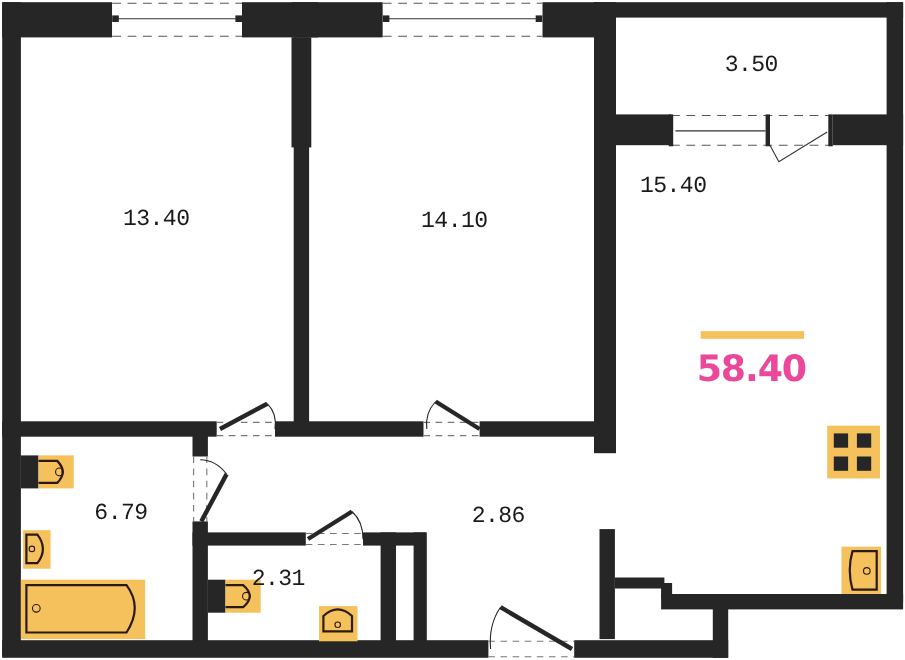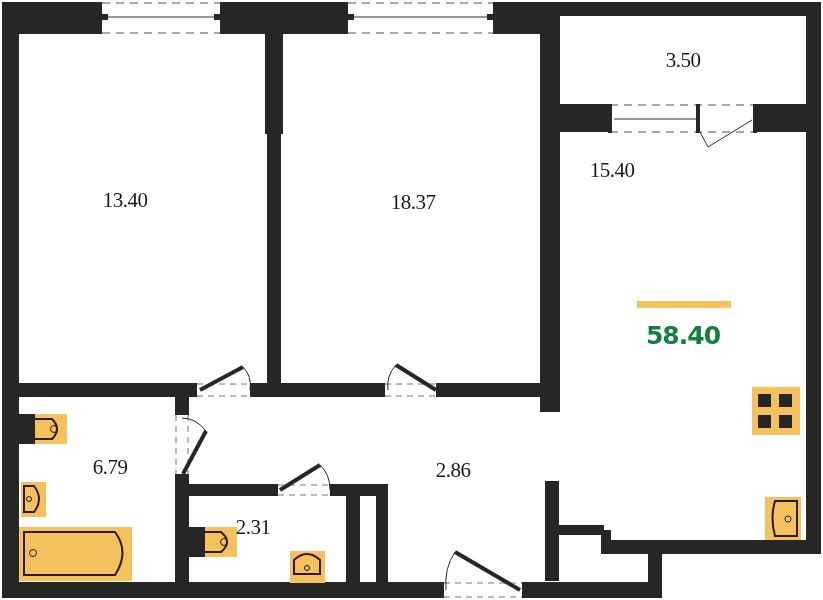--- a/index.html
+++ b/index.html
@@ -1,19 +1,19 @@
 <!DOCTYPE html>
 <html><head>
 <meta charset="utf-8">
 <style>
   html, body { margin: 0; padding: 0; background: #ffffff; }
   body { width: 823px; height: 600px; position: relative; overflow: hidden; font-family: "Liberation Sans", "DejaVu Sans", sans-serif; }
   #plan { position: absolute; left: 0; top: 0; width: 823px; height: 600px; }
-  .area-label { position: absolute; font-size: 21px; color: #1a1a1a; transform: translate(-50%, -50%); white-space: nowrap; font-family: Liberation Serif, serif; letter-spacing: -0.5px; }
-  .total-label { position: absolute; font-size: 25px; font-weight: bold; color: #15803d; transform: translate(-50%, -50%); font-family: "DejaVu Sans", sans-serif; letter-spacing: -1px; }
+  .area-label { position: absolute; font-size: 21px; color: #1a1a1a; transform: translate(-50%, -50%); white-space: nowrap; font-family: Liberation Mono, monospace; letter-spacing: -0.5px; }
+  .total-label { position: absolute; font-size: 33px; font-weight: bold; color: #ec4899; transform: translate(-50%, -50%); font-family: "DejaVu Sans", sans-serif; letter-spacing: -1px; }
   .total-bar { position: absolute; left: 637px; top: 301px; width: 94px; height: 7px; background: #f5c15c; }
 </style>
 </head>
 <body>
 
 <svg id="plan" viewBox="0 0 823 600" xmlns="http://www.w3.org/2000/svg">
   <g fill="#262626">
 
     <rect x="2" y="2" width="100" height="32"></rect>
     <rect x="220" y="2" width="128" height="32"></rect>
@@ -141,22 +141,22 @@
     <path d="M205 532 L221 532 Q233 542 221 552 L205 552" fill="none" stroke="#2b1a0e" stroke-width="2"></path>
     <circle cx="224" cy="542" r="3.5" fill="none" stroke="#2b1a0e"></circle>
   </g>
   <g>
     <rect x="290" y="551" width="35" height="32" fill="#f5c15c"></rect>
     <path d="M294 574 L294 560 Q307 548 320 560 L320 574 Z" fill="none" stroke="#2b1a0e" stroke-width="2"></path>
     <circle cx="307" cy="568" r="2.5" fill="none" stroke="#2b1a0e"></circle>
   </g>
 </svg>
 
-<div class="area-label" style="left:125px; top:200px;text-align:center;">13.40</div>
-<div class="area-label" style="left:413px; top:202px;">18.37</div>
+<div class="area-label" style="left:142px; top:200px;text-align:center;">13.40</div>
+<div class="area-label" style="left:413px; top:202px;">14.10</div>
 <div class="area-label" style="left:683px; top:60px;">3.50</div>
 <div class="area-label" style="left:612px; top:170px;">15.40</div>
 <div class="area-label" style="left:110px; top:467px;">6.79</div>
 <div class="area-label" style="left:253px; top:527px;">2.31</div>
 <div class="area-label" style="left:453px; top:470px;">2.86</div>
 
 <div class="total-bar"></div>
 <div class="total-label" style="left:683px; top:335px;">58.40</div>
 
 </body></html>

